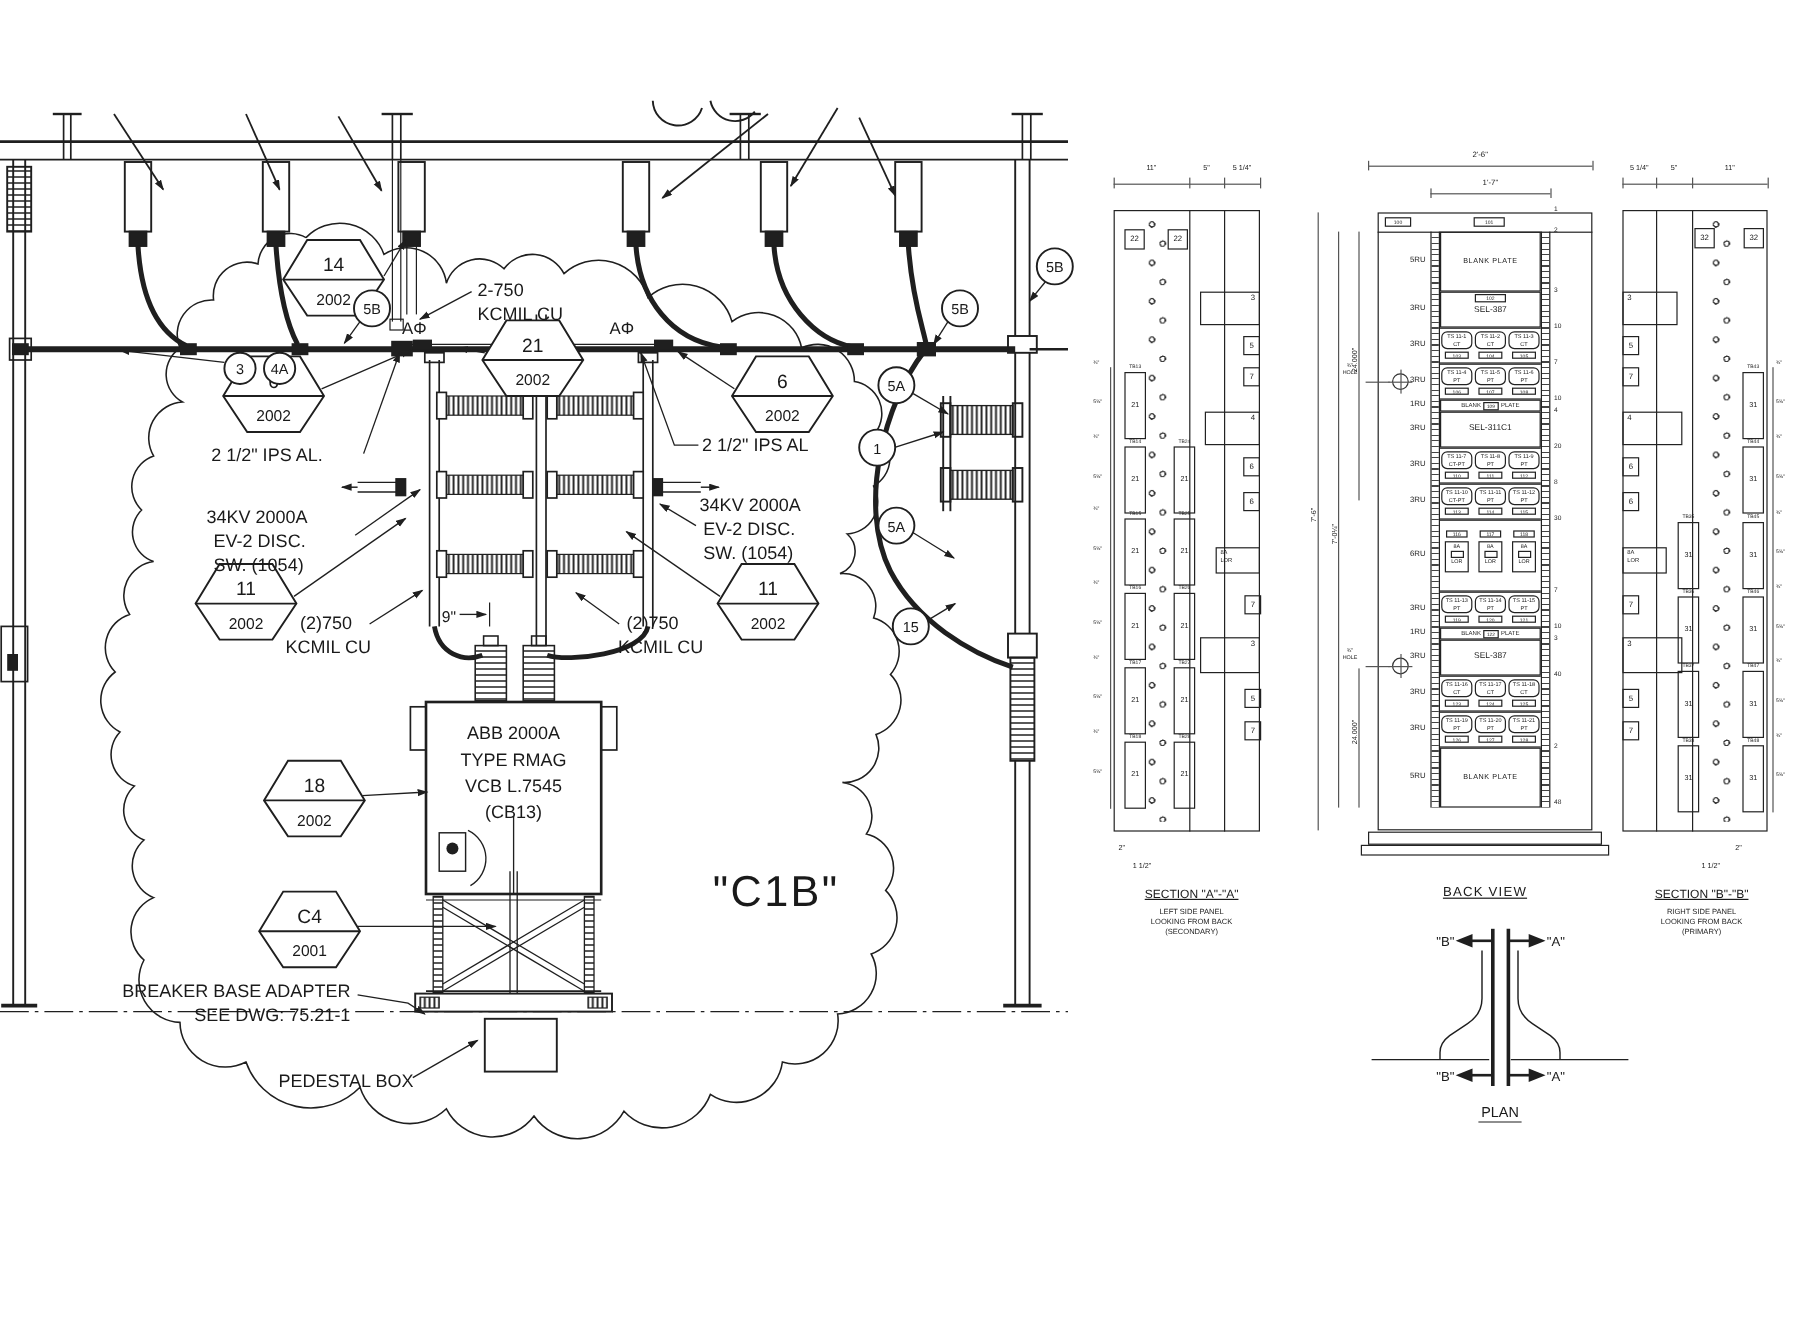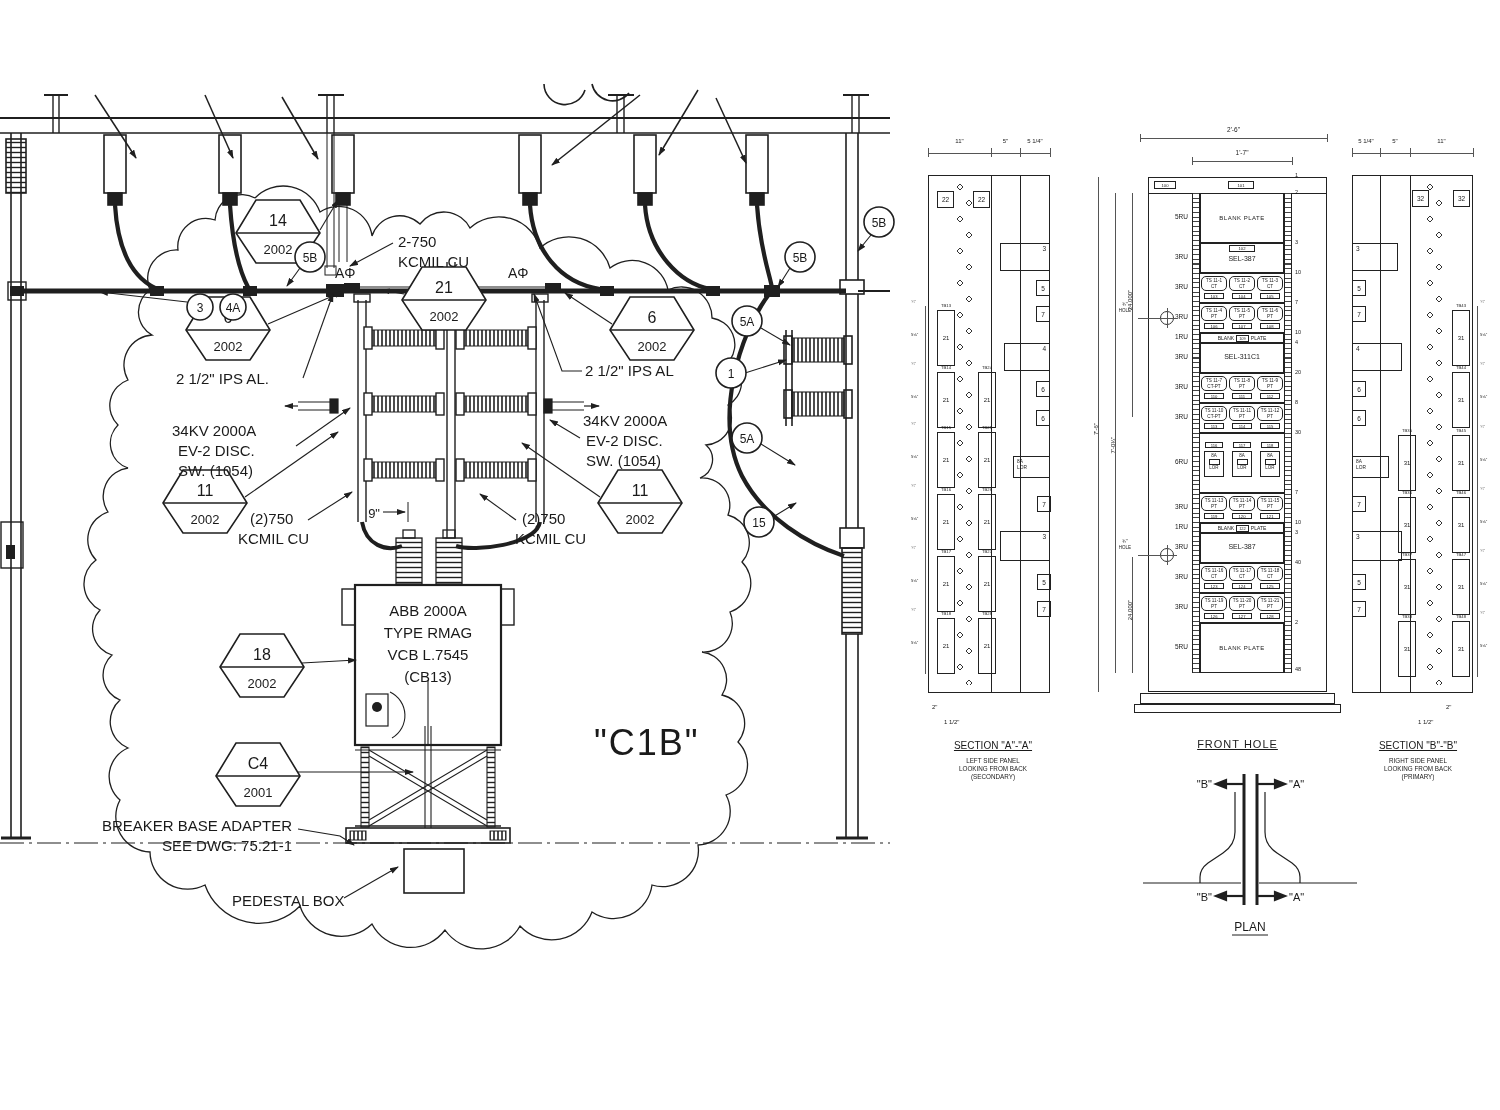--- a/index.html
+++ b/index.html
@@ -638,21 +638,21 @@
       <div class="abs" style="left: 77px; top: 198px; width: 0px; height: 20px; border-left: 1px solid rgb(85, 85, 85);"></div>
       <div class="abs" style="left: 70px; top: 438px; width: 14px; height: 14px; border: 1.2px solid rgb(51, 51, 51); border-radius: 50%;"></div>
       <div class="abs" style="left: 67px; top: 445px; width: 20px; height: 0px; border-top: 1px solid rgb(85, 85, 85);"></div>
       <div class="abs" style="left: 77px; top: 435px; width: 0px; height: 20px; border-left: 1px solid rgb(85, 85, 85);"></div>
       <div class="abs" style="left: 22px; top: 192px; width: 26px; height: 6px; font-size: 4.5px; text-align: center;">¾"</div>
       <div class="abs" style="left: 22px; top: 198px; width: 26px; height: 6px; font-size: 4.5px; text-align: center;">HOLE</div>
       <div class="abs" style="left: 48px; top: 208px; width: 20px; height: 0px; border-top: 1px solid rgb(85, 85, 85);"></div>
       <div class="abs" style="left: 22px; top: 429px; width: 26px; height: 6px; font-size: 4.5px; text-align: center;">¾"</div>
       <div class="abs" style="left: 22px; top: 435px; width: 26px; height: 6px; font-size: 4.5px; text-align: center;">HOLE</div>
       <div class="abs" style="left: 48px; top: 445px; width: 20px; height: 0px; border-top: 1px solid rgb(85, 85, 85);"></div>
-      <div class="abs" style="left: 58px; top: 628px; width: 179px; height: 14px; font-size: 11px; text-align: center; text-decoration: underline; letter-spacing: 1px;">FRONT HOLE</div>
+      <div class="abs" style="left: 58px; top: 628px; width: 179px; height: 14px; font-size: 11px; text-align: center; text-decoration: underline; letter-spacing: 1px;">BACK VIEW</div>
     </div>
   <div id="section-b" class="abs" style="left:1346px;top:138px;width:175px;height:670px;">
       <div class="abs" style="left: -2px; top: 0px; width: 44px; height: 8px; font-size: 6px; text-align: center;">5 1/4"</div>
       <div class="abs" style="left: 26px; top: 0px; width: 46px; height: 8px; font-size: 6px; text-align: center;">5"</div>
       <div class="abs" style="left: 56px; top: 0px; width: 79px; height: 8px; font-size: 6px; text-align: center;">11"</div>
       <div class="abs" style="left: 6px; top: 15px; width: 121px; height: 0px; border-top: 1px solid rgb(85, 85, 85);"></div>
       <div class="abs" style="left: 6px; top: 10px; width: 0px; height: 9px; border-left: 1px solid rgb(85, 85, 85);"></div>
       <div class="abs" style="left: 34px; top: 10px; width: 0px; height: 9px; border-left: 1px solid rgb(85, 85, 85);"></div>
       <div class="abs" style="left: 64px; top: 10px; width: 0px; height: 9px; border-left: 1px solid rgb(85, 85, 85);"></div>
       <div class="abs" style="left: 127px; top: 10px; width: 0px; height: 9px; border-left: 1px solid rgb(85, 85, 85);"></div>

